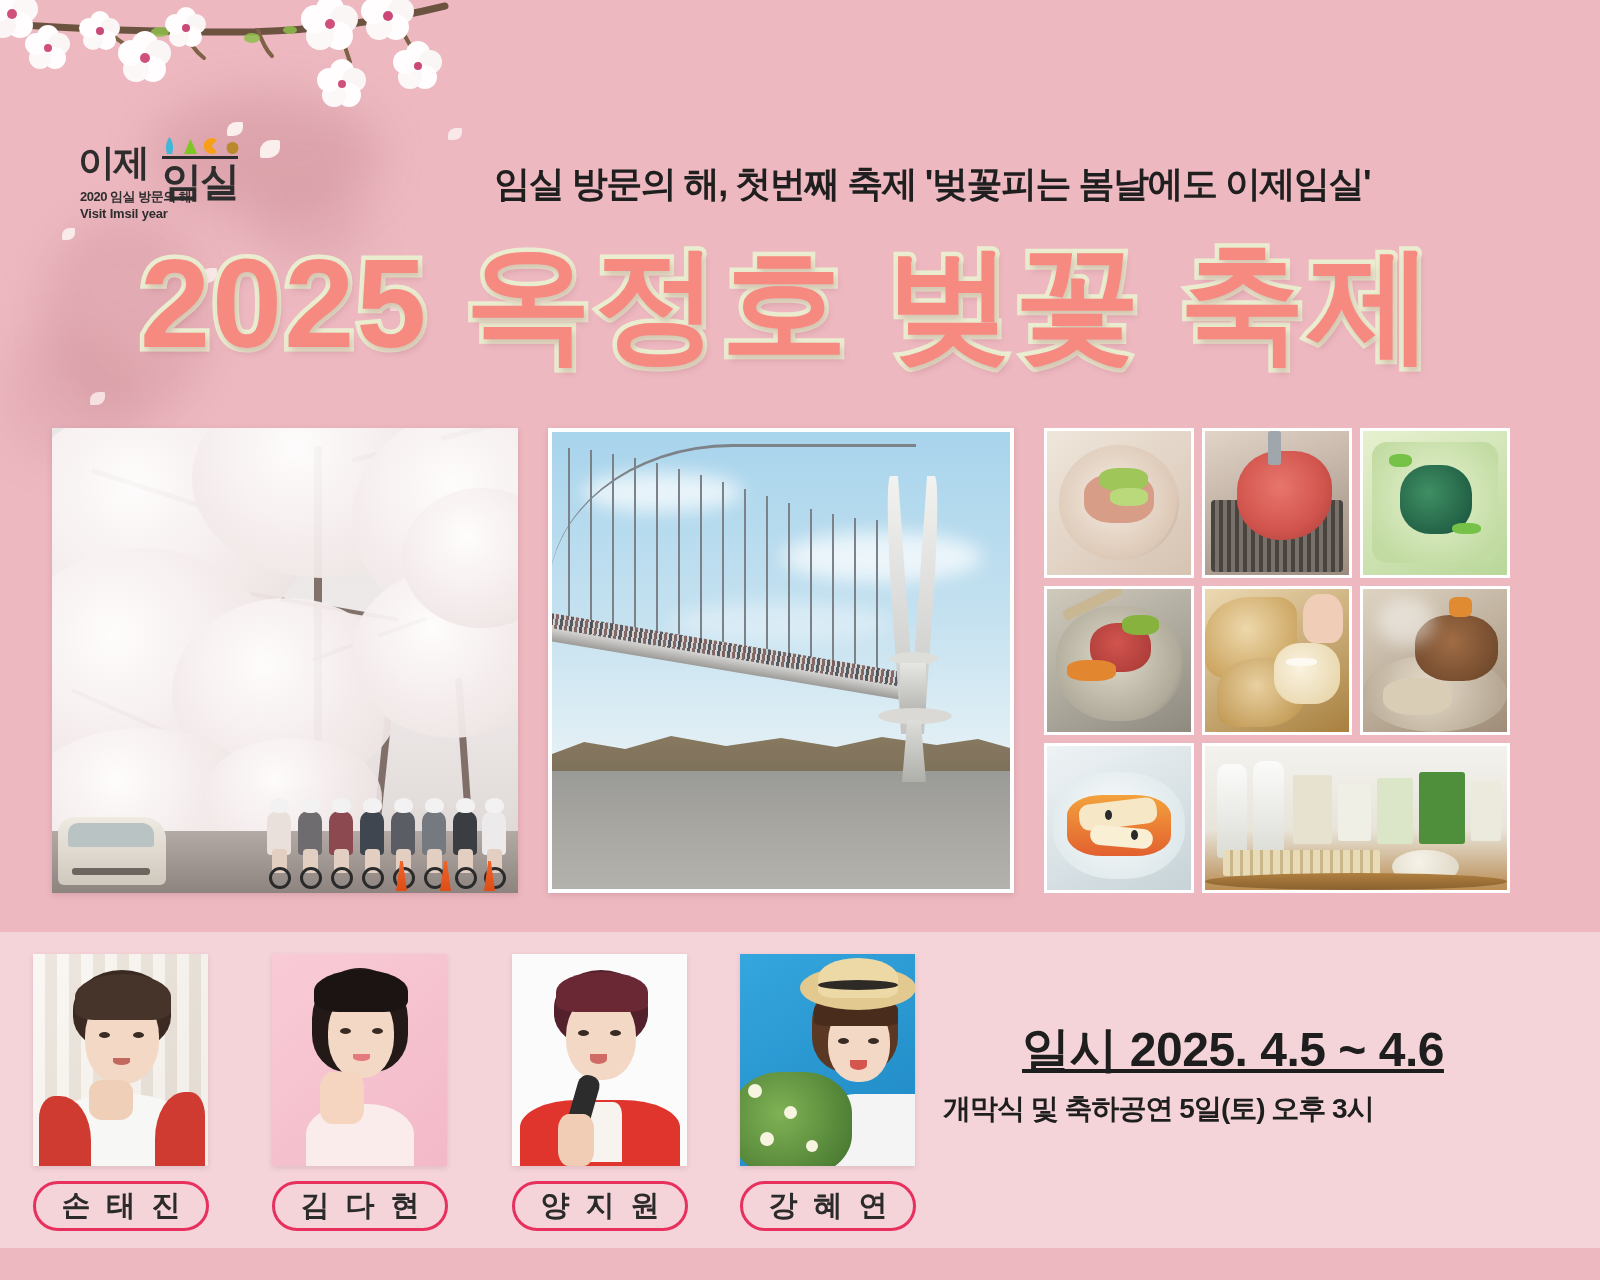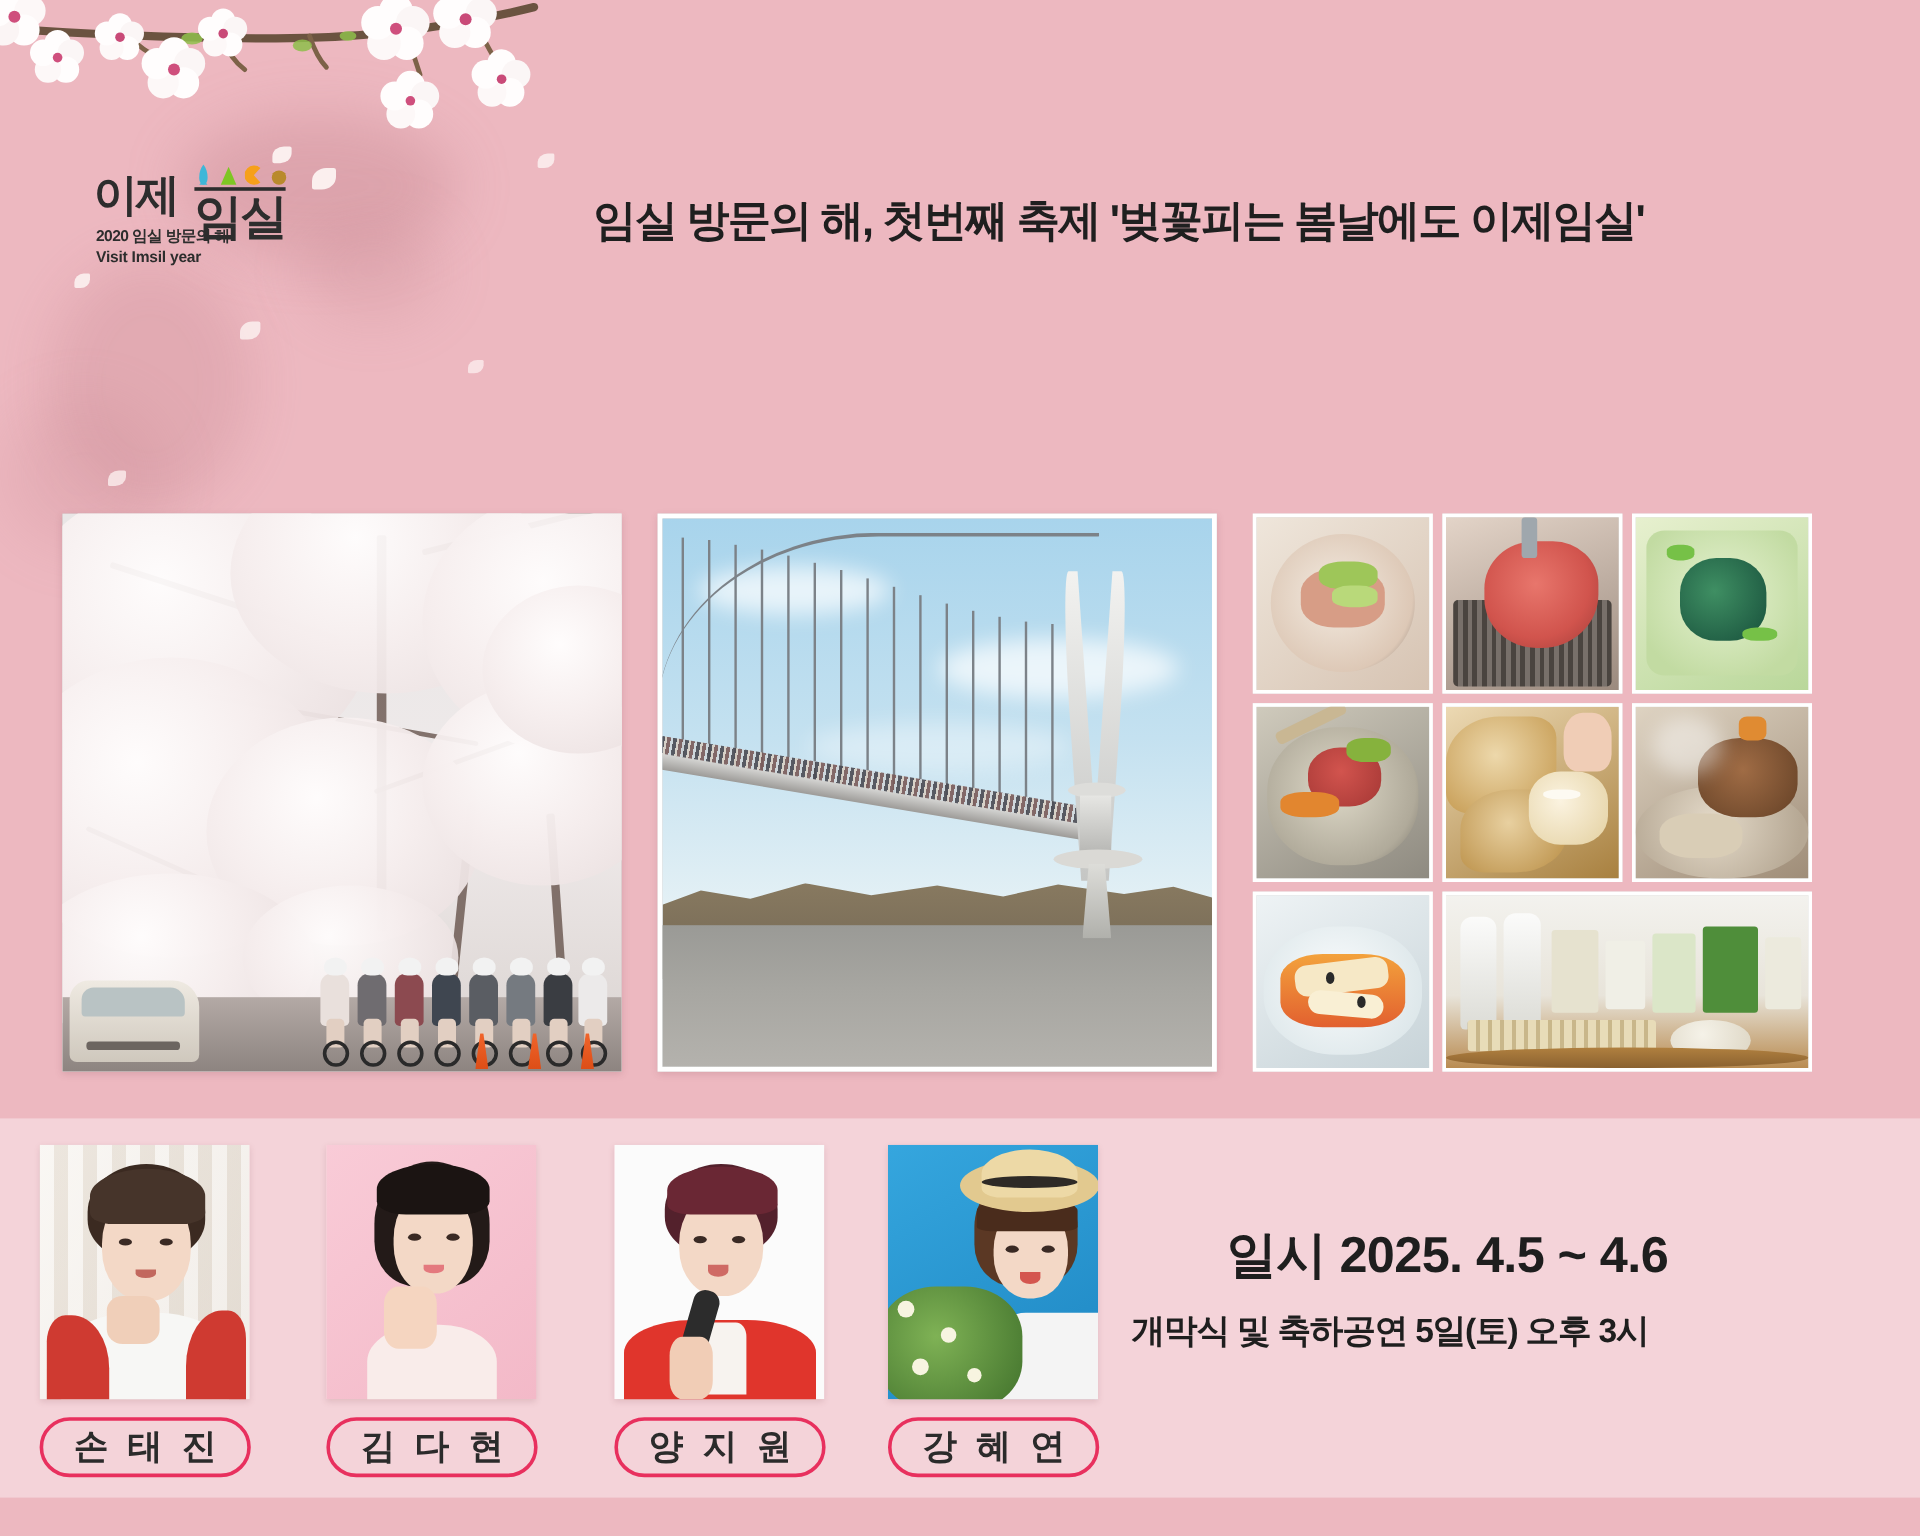--- a/index.html
+++ b/index.html
@@ -369,25 +369,26 @@
   .nb-1 { left: 33px; }
   .nb-2 { left: 272px; }
   .nb-3 { left: 512px; }
   .nb-4 { left: 740px; }
 
   
   .info-date {
     position: absolute;
     left: 1022px;
     top: 1018px;
-    font-size: 42px;
+    font-size: 48px;
     font-weight: 700;
     color: #1e1e1e;
     letter-spacing: -0.5px;
     white-space: nowrap;
+    text-decoration: underline;
   }
   .info-open {
     position: absolute;
     left: 943px;
     top: 1090px;
     font-size: 28px;
     font-weight: 700;
     color: #1e1e1e;
     letter-spacing: -1px;
     white-space: nowrap;
@@ -524,20 +525,21 @@
         </svg>
     </div>
     <div class="logo-main">이제</div>
     <div class="logo-imsil">임실</div>
     <div class="logo-sub1">2020 임실 방문의 해</div>
     <div class="logo-sub2">Visit Imsil year</div>
   </div>
 
   <div class="subtitle">임실 방문의 해, 첫번째 축제 '벚꽃피는 봄날에도 이제임실'</div>
 
+  <div class="title">2025 옥정호 벚꽃 축제</div>
 
   <div class="photo p-cherry">
     <div class="ct-sky"></div>
 
     <div class="ct-branch" style="left:40px;top:40px;width:200px;height:5px;transform:rotate(18deg);"></div>
     <div class="ct-branch" style="left:300px;top:30px;width:180px;height:5px;transform:rotate(-14deg);"></div>
     <div class="ct-branch" style="left:120px;top:150px;width:230px;height:4px;transform:rotate(10deg);"></div>
     <div class="ct-branch" style="left:260px;top:230px;width:190px;height:4px;transform:rotate(-20deg);"></div>
     <div class="ct-branch" style="left:20px;top:260px;width:160px;height:4px;transform:rotate(24deg);"></div>
     <div class="ct-branch" style="left:330px;top:240px;width:7px;height:150px;transform:rotate(6deg);"></div>

